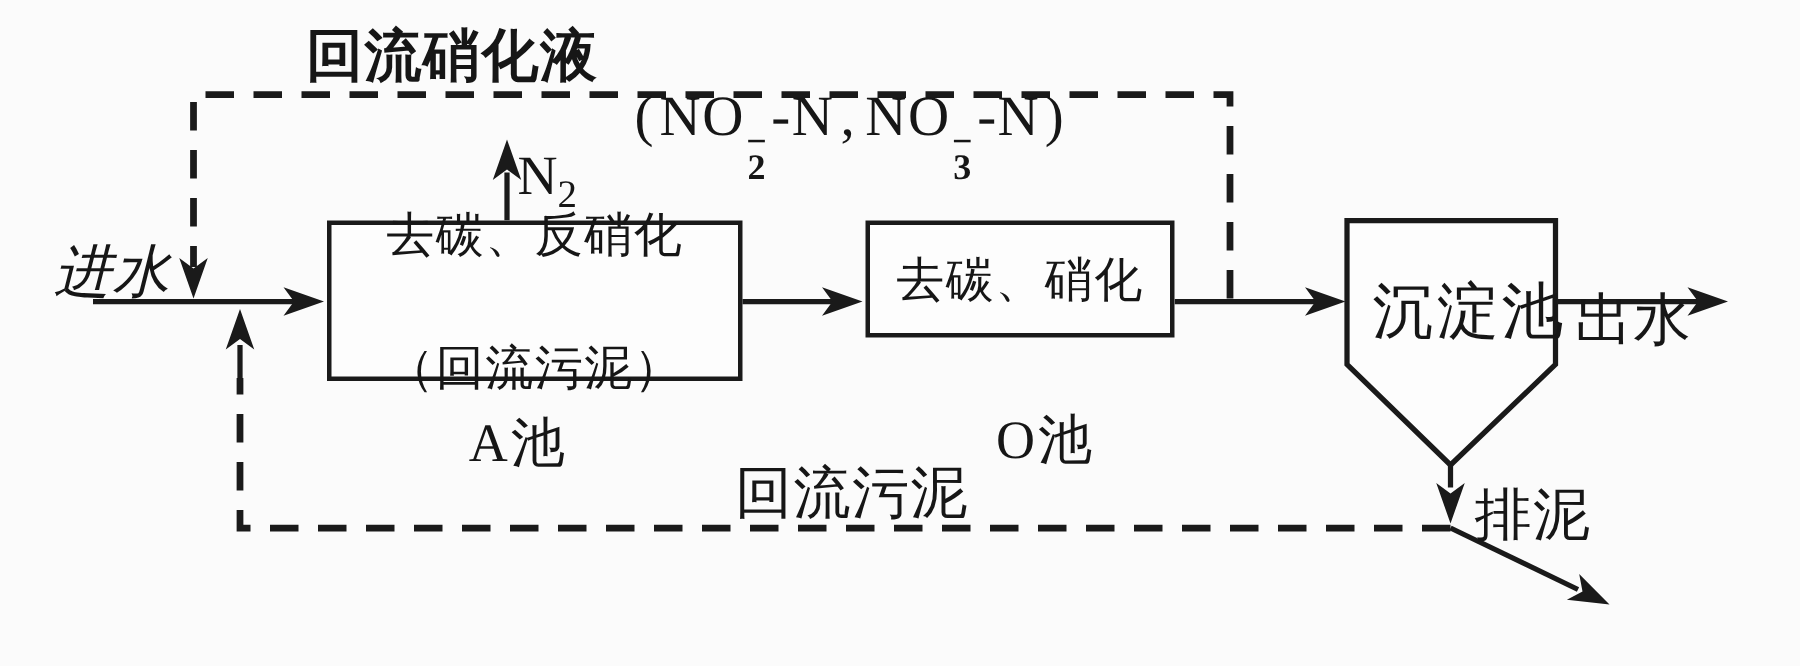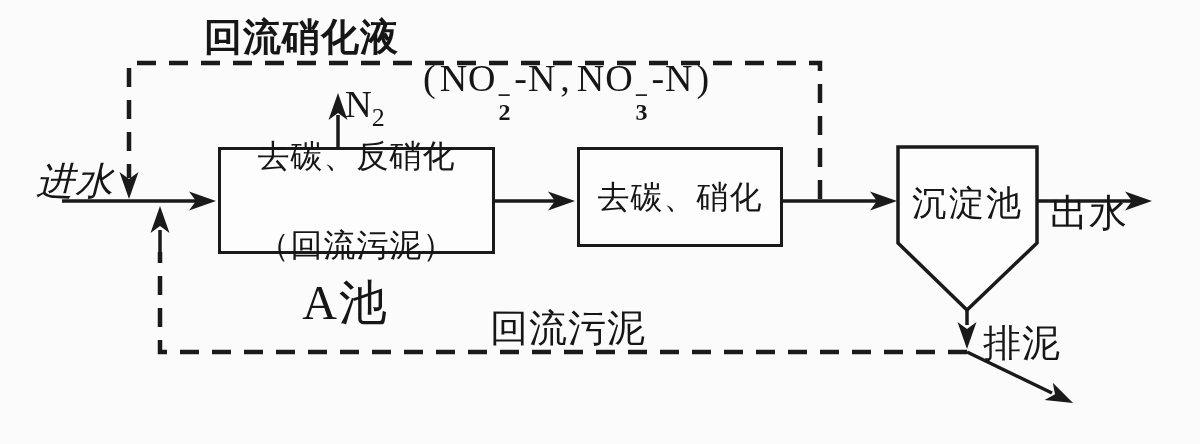--- a/index.html
+++ b/index.html
@@ -17,22 +17,22 @@
   .proc-box{
     position:absolute;
     box-sizing:border-box;
     border:3px solid #1a1a1a;
     background:#fdfdfd;
     display:flex;flex-direction:column;
     align-items:center;justify-content:center;
     font-size:32px;line-height:1.45;letter-spacing:1px;
     text-align:center;
   }
-  .caption{position:absolute;text-align:center;font-size:48px;letter-spacing:2px;}
-  .tank-label{position:absolute;text-align:center;font-size:35px;letter-spacing:2px;}
+  .caption{position:absolute;text-align:center;font-size:36px;letter-spacing:2px;}
+  .tank-label{position:absolute;text-align:center;font-size:41px;letter-spacing:2px;padding-left:12px;}
   
   .stack{
     display:inline-flex;flex-direction:column;align-items:center;
     font-size:24px;line-height:0.72;
     vertical-align:-0.5em;
     margin:0 2px 0 1px;font-weight:bold;
   }
   .formula .paren{padding:0 3px;}
   .formula .sep{padding:0 6px 0 4px;}
   .gas-sub{font-size:26px;vertical-align:-0.35em;}
@@ -92,32 +92,33 @@
         <span>2</span>
       </span><span>-N</span><span class="sep">,</span><span>NO</span><span class="stack">
         <span>−</span>
         <span>3</span>
       </span><span>-N</span><span class="paren">)</span>
   </div>
 
   <div class="lbl lbl-big" style="left:36px;top:156px;font-style:italic;">进水</div>
   <div class="lbl lbl-big" style="left:1050px;top:164px;margin-top:24px;">出水</div>
 
-  <div class="lbl" style="left:345px;top:83px;font-size:37px;">
+  <div class="lbl" style="left:345px;top:96px;font-size:37px;">
     <span>N</span><span class="gas-sub">2</span>
   </div>
 
   <div class="proc-box" style="left:218px;top:147px;width:277px;height:107px;gap:43px;">
     <div>去碳、反硝化</div>
     <div>（回流污泥）</div>
   </div>
   <div class="caption" style="left:218px;top:271px;width:255px;">A池</div>
 
-  <div class="proc-box" style="left:577px;top:147px;width:206px;height:100px;">
+  <div class="proc-box" style="left:577px;top:147px;width:206px;height:78px;">
     <div>去碳、硝化</div>
   </div>
+  <div class="caption" style="left:597px;top:269px;width:200px;">O池</div>
 
   <div class="tank-label" style="left:898px;top:180px;width:139px;">沉淀池</div>
 
   <div class="lbl lbl-big" style="left:490px;top:303px;">回流污泥</div>
   <div class="lbl lbl-big" style="left:983px;top:318px;font-family:Liberation Serif, serif;">排泥</div>
 
 </div>
 
 </body></html>

